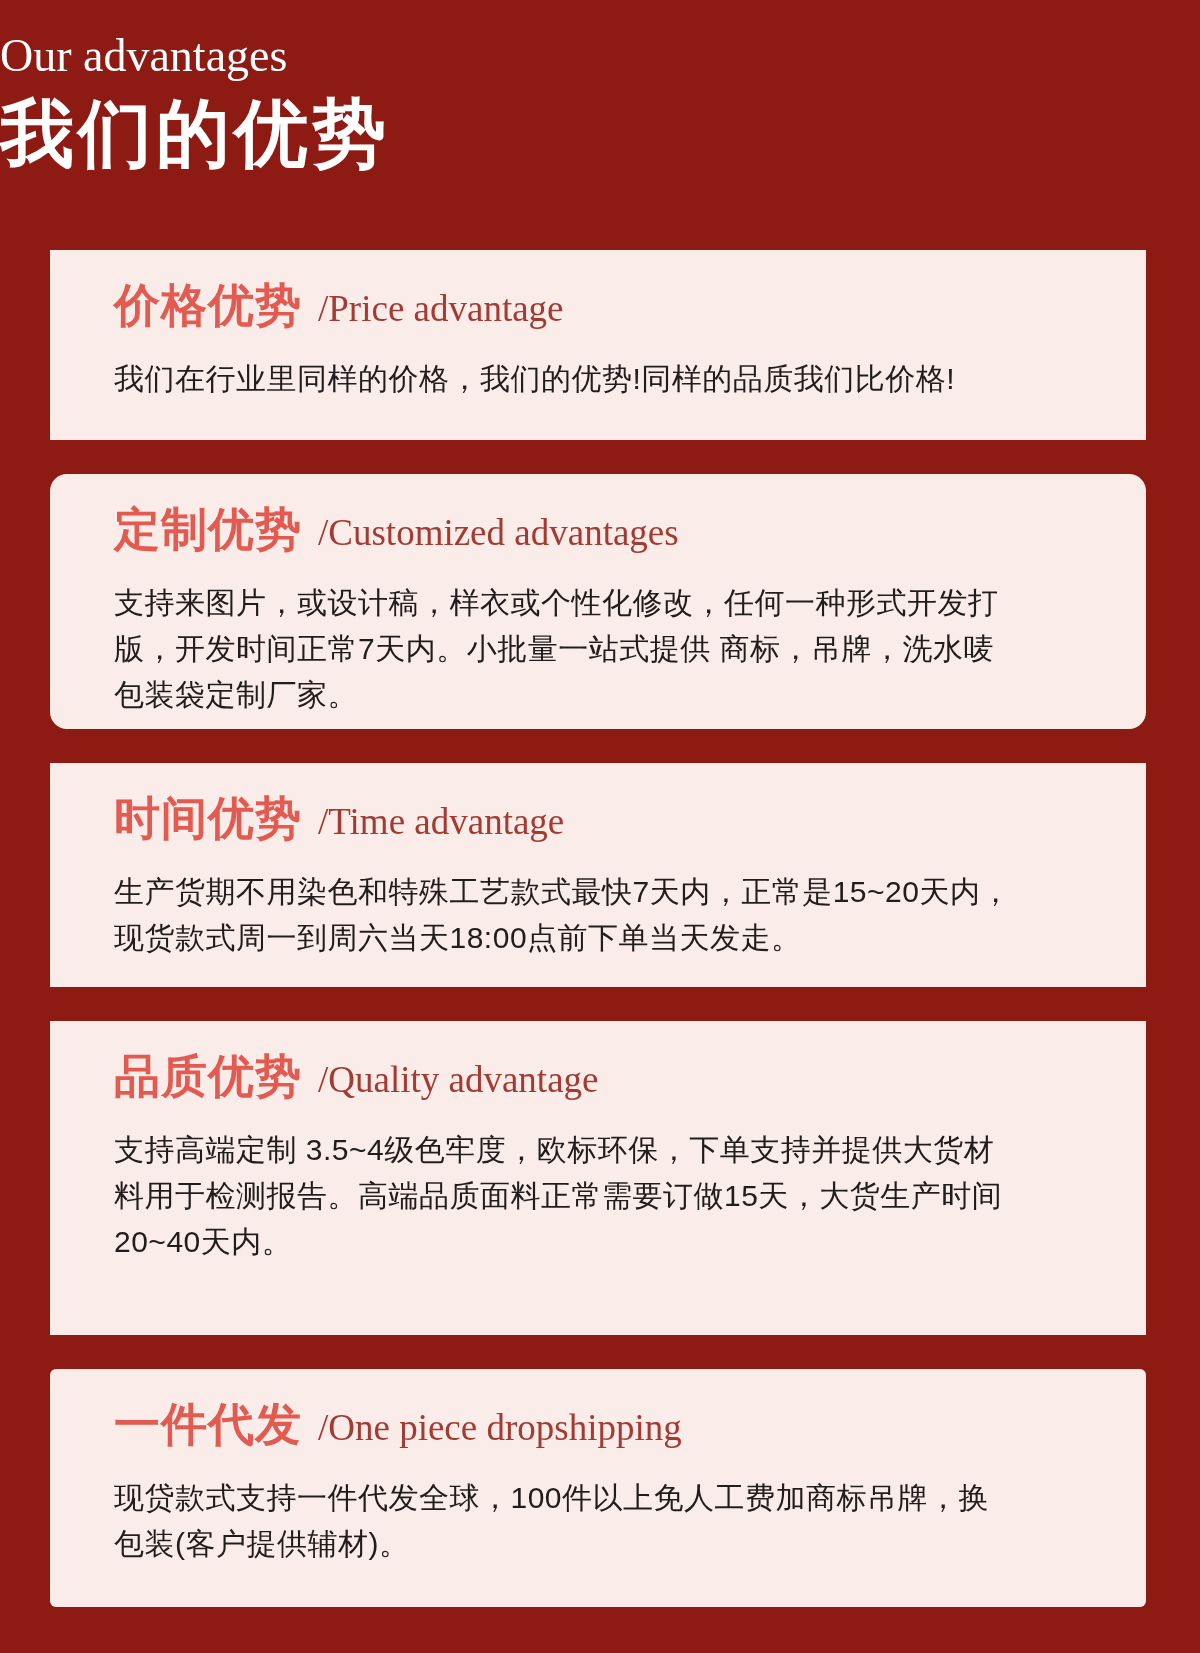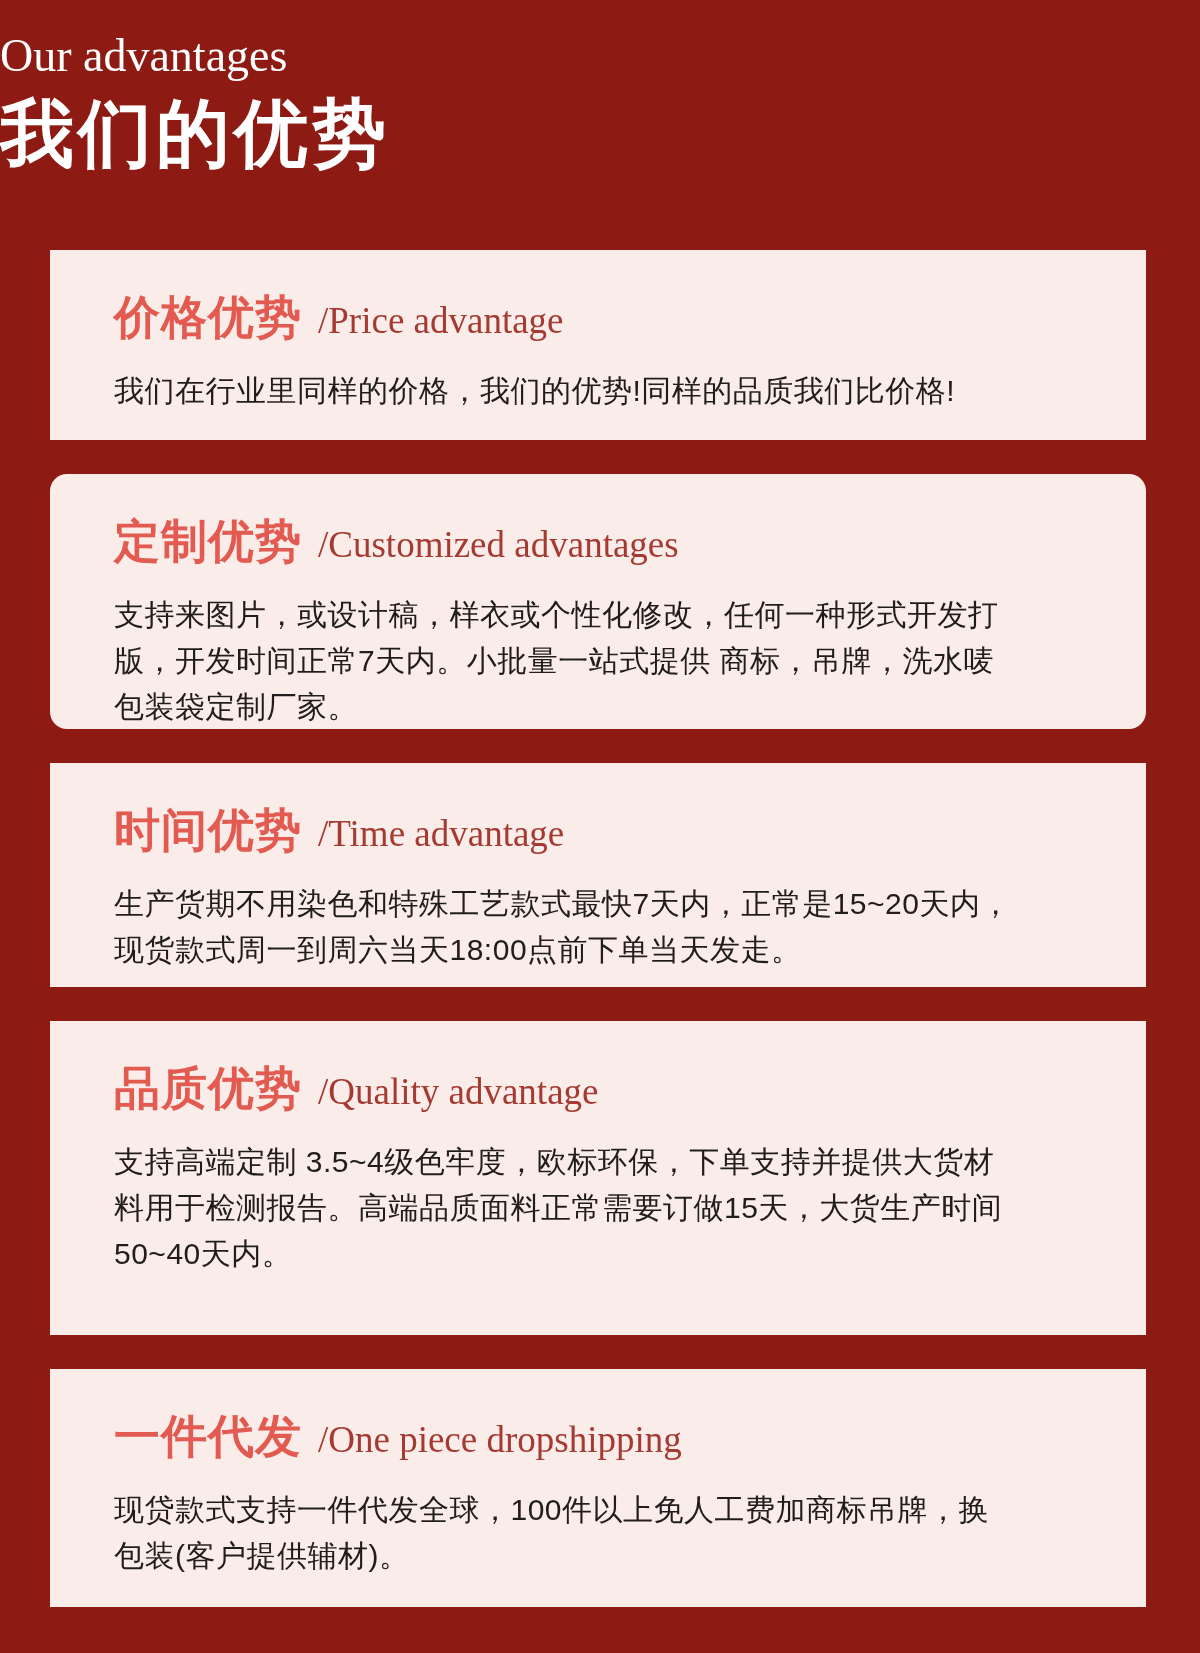--- a/index.html
+++ b/index.html
@@ -26,28 +26,28 @@
     line-height: 84px;
     margin-top: 10px;
     letter-spacing: 4px;
   }
   .cards {
     margin: 74px 54px 0 50px; 
     width: 1096px;
   }
   .card {
     background: #F9ECE9;
-    padding: 40px 56px 0 64px;
+    padding: 28px 56px 0 64px;
     margin-bottom: 34px;
   }
   .card-1 { height: 190px; }
   .card-2 { height: 255px; border-radius: 17px; }
   .card-3 { height: 224px; }
   .card-4 { height: 314px; }
-  .card-5 { height: 238px; margin-bottom: 0; }
+  .card-5 { height: 238px; margin-bottom: 0; border-radius: 6px; }
   .card-heading {
     display: flex;
     align-items: baseline;
     gap: 16px;
   }
   .card-title-cn {
     color: #E25A50;
     font-size: 46px;
     font-weight: 800;
     line-height: 54px;
@@ -107,21 +107,21 @@
 现货款式周一到周六当天18:00点前下单当天发走。</div>
   </div>
 
   <div class="card card-4">
     <div class="card-heading">
       <span class="card-title-cn">品质优势</span>
       <span class="card-title-en">/Quality advantage</span>
     </div>
     <div class="card-body">支持高端定制 3.5~4级色牢度，欧标环保，下单支持并提供大货材
 料用于检测报告。高端品质面料正常需要订做15天，大货生产时间
-50~40天内。</div>
+20~40天内。</div>
   </div>
 
   <div class="card card-5">
     <div class="card-heading">
       <span class="card-title-cn">一件代发</span>
       <span class="card-title-en">/One piece dropshipping</span>
     </div>
     <div class="card-body">现贷款式支持一件代发全球，100件以上免人工费加商标吊牌，换
 包装(客户提供辅材)。</div>
   </div>

